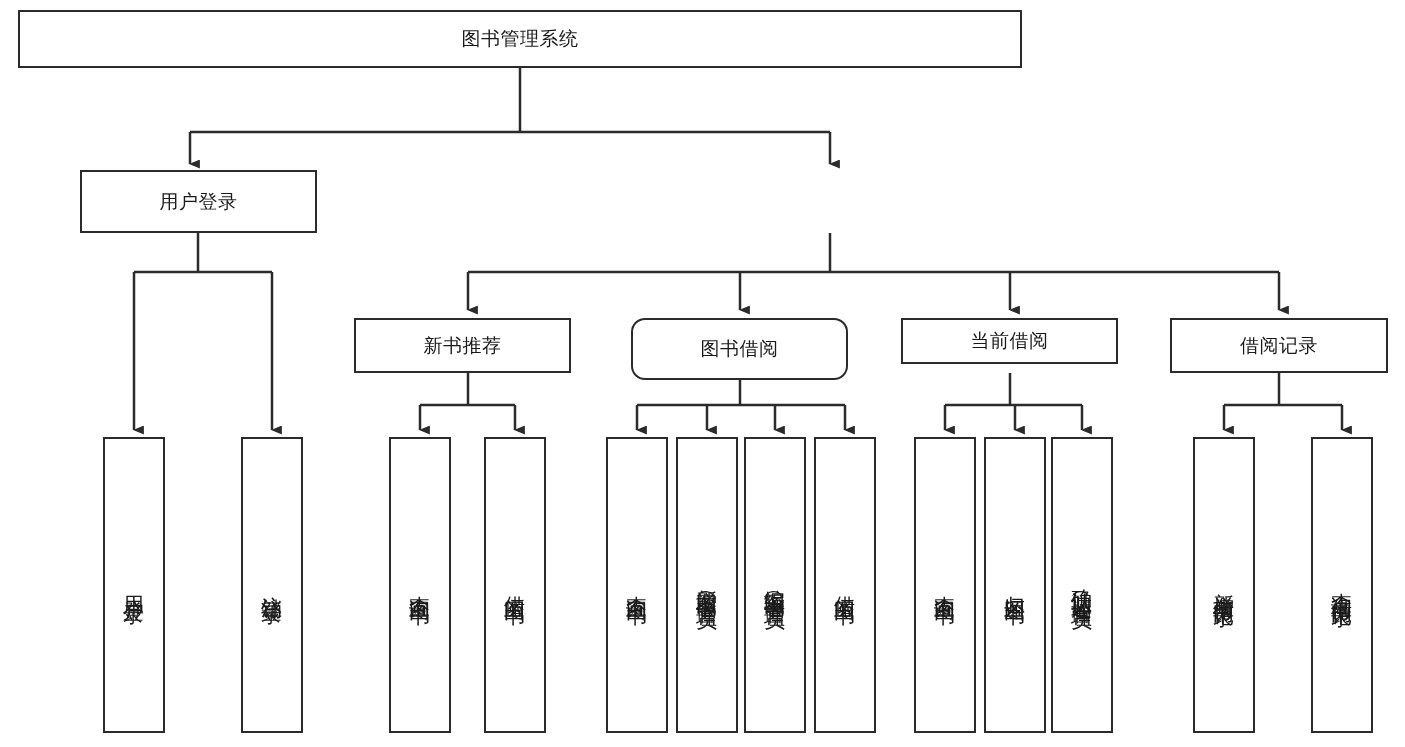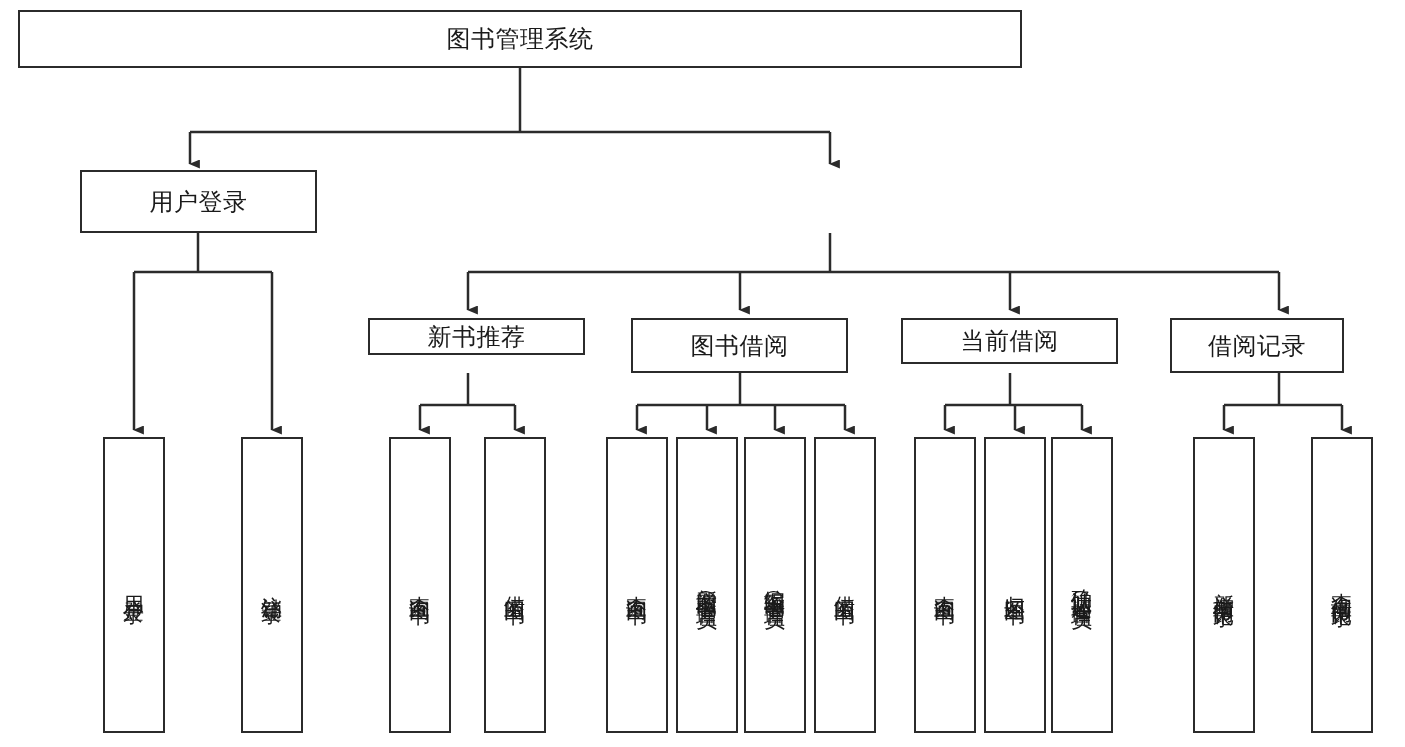--- a/index.html
+++ b/index.html
@@ -30,21 +30,21 @@
     position: absolute;
     box-sizing: border-box;
     border: 2px solid #2b2b2b;
     background: #ffffff;
     display: flex;
     align-items: center;
     justify-content: center;
     color: #1a1a1a;
   }
   .node-box .label {
-    font-size: 24px;
+    font-size: 19px;
     line-height: 1.15;
     letter-spacing: 0.5px;
     white-space: nowrap;
   }
   .leaf-box {
     position: absolute;
     box-sizing: border-box;
     border: 2px solid #2b2b2b;
     background: #ffffff;
     display: flex;
@@ -128,30 +128,30 @@
   </svg>
 
   <div class="node-box" style="left:18px; top:10px; width:1004px; height:58px;">
     <span class="label">图书管理系统</span>
   </div>
 
   <div class="node-box" style="left:80px; top:170px; width:237px; height:63px;">
     <span class="label">用户登录</span>
   </div>
 
-  <div class="node-box" style="left:368px; top:318px; width:217px; height:37px;">
+  <div class="node-box" style="left:354px; top:318px; width:217px; height:55px;">
     <span class="label">新书推荐</span>
   </div>
-  <div class="node-box" style="left:631px; top:318px; width:217px; height:55px;">
+  <div class="node-box" style="left:631px; top:318px; width:217px; height:62px;border-radius:14px;">
     <span class="label">图书借阅</span>
   </div>
   <div class="node-box" style="left:901px; top:318px; width:217px; height:46px;">
     <span class="label">当前借阅</span>
   </div>
-  <div class="node-box" style="left:1170px; top:318px; width:174px; height:55px;">
+  <div class="node-box" style="left:1170px; top:318px; width:218px; height:55px;">
     <span class="label">借阅记录</span>
   </div>
 
   <div class="leaf-box" style="left:103px; top:437px; width:62px; height:296px;">
     <span class="label">用户登录</span>
   </div>
   <div class="leaf-box" style="left:241px; top:437px; width:62px; height:296px;">
     <span class="label">注销登录</span>
   </div>
 

